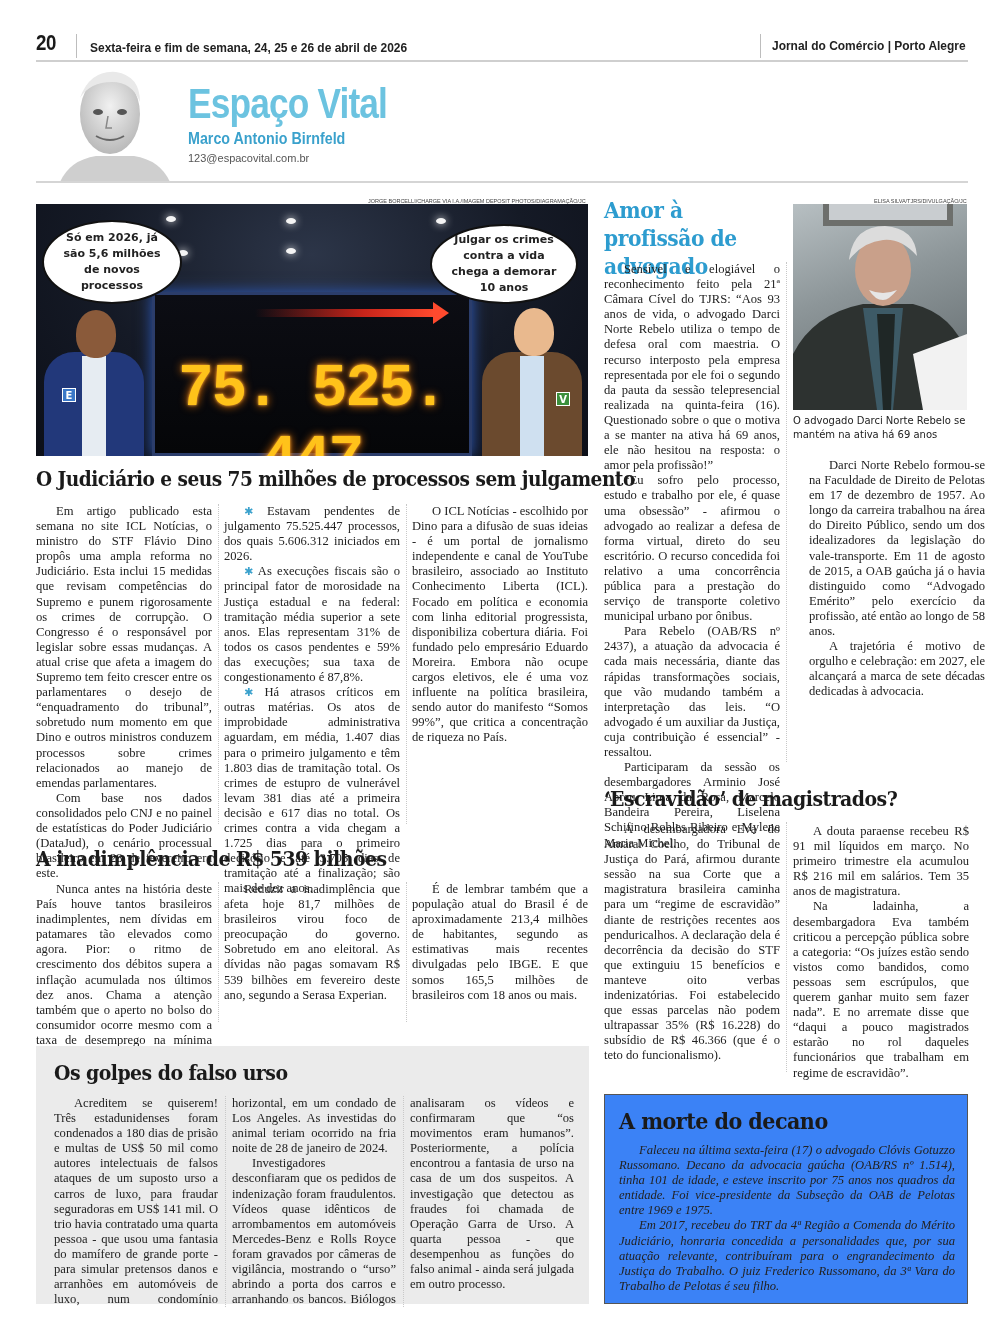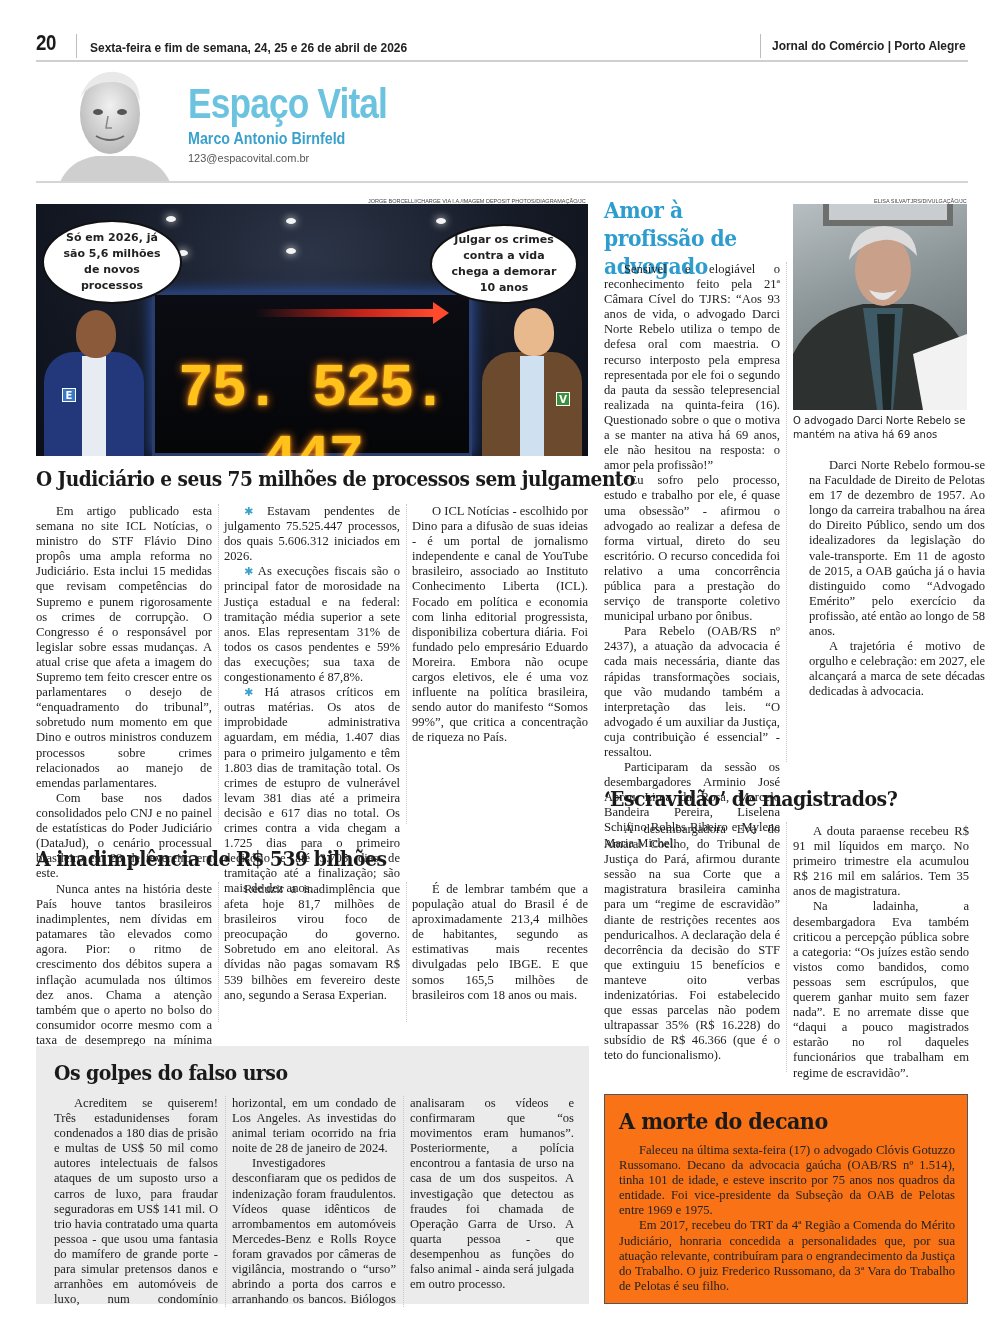--- a/index.html
+++ b/index.html
@@ -50,21 +50,21 @@
   .col { position: absolute; }
   .sep-v { position: absolute; width: 0; border-left: 1px dotted #c8c8c8; }
 
   .h-sec { font-family: "DejaVu Serif", serif; font-weight: bold; font-size: 21px; letter-spacing: -0.6px; color: #1a1a1a; white-space: nowrap; transform: scaleX(0.9); transform-origin: left; }
   .h-blue { font-family: "DejaVu Serif", serif; font-weight: bold; font-size: 22px; line-height: 28px; color: #2d9ccf; letter-spacing: -0.5px; transform: scaleX(0.92); transform-origin: left; }
 
   .photo { left: 793px; top: 204px; width: 174px; height: 206px; overflow: hidden; background: linear-gradient(160deg, #b7bfc2 0%, #8d9699 40%, #5b6366 100%); }
   .caption { left: 793px; top: 414px; width: 176px; font-family: "DejaVu Sans", sans-serif; font-size: 10px; line-height: 14px; color: #222; }
 
   .gray-box { left: 36px; top: 1046px; width: 553px; height: 258px; background: #ebebeb; }
-  .frame-box { left: 604px; top: 1094px; width: 364px; height: 210px; border: 1px solid #555; background: #f97316; }
+  .frame-box { left: 604px; top: 1094px; width: 364px; height: 210px; border: 1px solid #555; background: #3b82f6; }
 </style>
 </head>
 <body>
 
 <div class="abs page-num">20</div>
 <div class="abs vsep1"></div>
 <div class="abs date-line">Sexta-feira e fim de semana, 24, 25 e 26 de abril de 2026</div>
 <div class="abs vsep2"></div>
 <div class="abs pub-line">Jornal do Comércio | Porto Alegre</div>
 <div class="abs hr-top"></div>
@@ -194,17 +194,17 @@
 <div class="abs gray-box">
   <h2 class="h-sec" style="position:absolute; left:18px; top:14px;">Os golpes do falso urso</h2>
   <div class="body-text" style="position:absolute; left:18px; top:50px; width:520px; column-count:3; column-gap:14px; column-rule:1px dotted #c8c8c8;">
     <p>Acreditem se quiserem! Três estadunidenses foram condenados a 180 dias de prisão e multas de US$ 50 mil como autores intelectuais de falsos ataques de um suposto urso a carros de luxo, para fraudar seguradoras em US$ 141 mil. O trio havia contratado uma quarta pessoa - que usou uma fantasia do mamífero de grande porte - para simular pretensos danos e arranhões em automóveis de luxo, num condomínio horizontal, em um condado de Los Angeles. As investidas do animal teriam ocorrido na fria noite de 28 de janeiro de 2024.</p>
     <p>Investigadores desconfiaram que os pedidos de indenização foram fraudulentos. Vídeos quase idênticos de arrombamentos em automóveis Mercedes-Benz e Rolls Royce foram gravados por câmeras de vigilância, mostrando o “urso” abrindo a porta dos carros e arranhando os bancos. Biólogos analisaram os vídeos e confirmaram que “os movimentos eram humanos”. Posteriormente, a polícia encontrou a fantasia de urso na casa de um dos suspeitos. A investigação que detectou as fraudes foi chamada de Operação Garra de Urso. A quarta pessoa - que desempenhou as funções do falso animal - ainda será julgada em outro processo.</p>
   </div>
 </div>
 
 <div class="abs frame-box">
   <h2 class="h-sec" style="position:absolute; left:14px; top:12px; font-size:23px;">A morte do decano</h2>
-  <div class="body-text" style="position:absolute; left:14px; top:48px; width:336px;">
+  <div class="body-text" style="position:absolute; left:14px; top:48px; width:336px;font-style:italic;">
     <p>Faleceu na última sexta-feira (17) o advogado Clóvis Gotuzzo Russomano. Decano da advocacia gaúcha (OAB/RS nº 1.514), tinha 101 de idade, e esteve inscrito por 75 anos nos quadros da entidade. Foi vice-presidente da Subseção da OAB de Pelotas entre 1969 e 1975.</p>
     <p>Em 2017, recebeu do TRT da 4ª Região a Comenda do Mérito Judiciário, honraria concedida a personalidades que, por sua atuação relevante, contribuíram para o engrandecimento da Justiça do Trabalho. O juiz Frederico Russomano, da 3ª Vara do Trabalho de Pelotas é seu filho.</p>
   </div>
 </div>
 
 </body></html>

